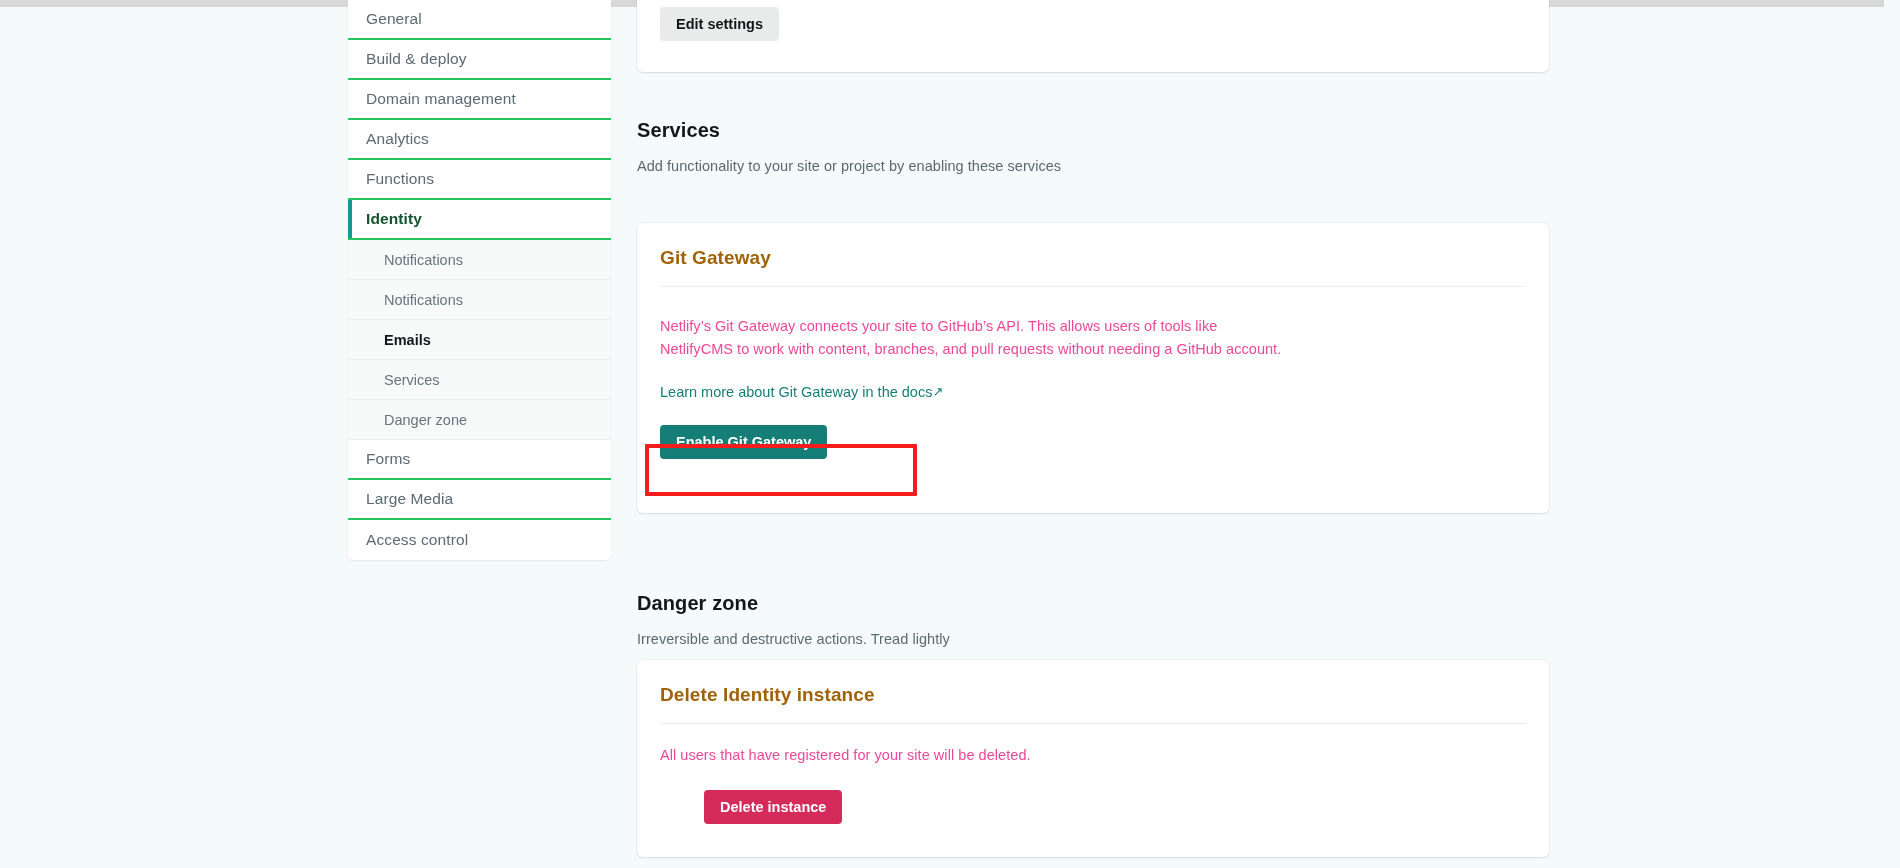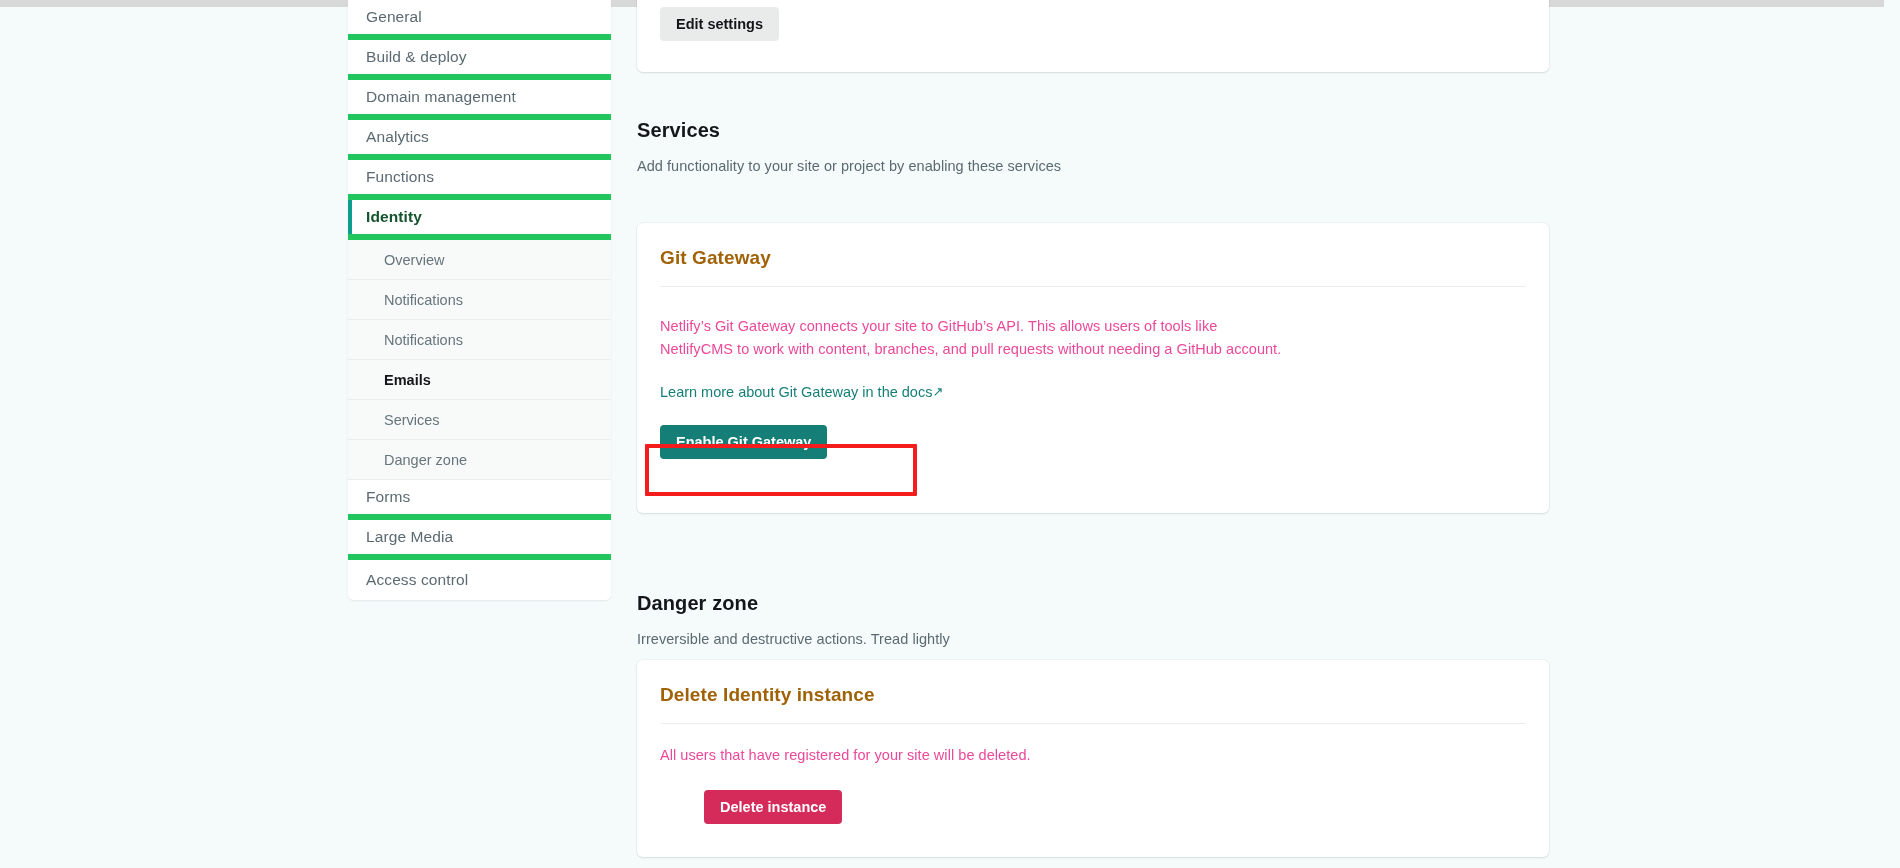--- a/index.html
+++ b/index.html
@@ -40,21 +40,21 @@
     border-radius: 0 0 6px 6px;
     box-shadow: 0 1px 2px rgba(14,30,37,.08);
     overflow: hidden;
   }
   .nav-item {
     position: relative;
     height: 40px;
     display: flex;
     align-items: center;
     padding-left: 18px;
-    border-bottom: 6px solid #22c55e;
+    border-bottom: 2px solid #22c55e;
     font-size: 15.5px;
     color: #5b6a72;
     letter-spacing: .1px;
     cursor: pointer;
     background: #ffffff;
   }
   .nav-item:last-child { border-bottom: none; }
   .nav-item.active {
     color: #14532d;
     font-weight: 700;
@@ -215,23 +215,20 @@
         <span>Domain management</span>
       </div>
       <div class="nav-item">
         <span>Analytics</span>
       </div>
       <div class="nav-item">
         <span>Functions</span>
       </div>
       <div class="nav-item active">
         <span>Identity</span>
-      </div>
-      <div class="nav-sub">
-        <span>Overview</span>
       </div>
       <div class="nav-sub">
         <span>Notifications</span>
       </div>
       <div class="nav-sub">
         <span>Notifications</span>
       </div>
       <div class="nav-sub selected">
         <span>Emails</span>
       </div>

